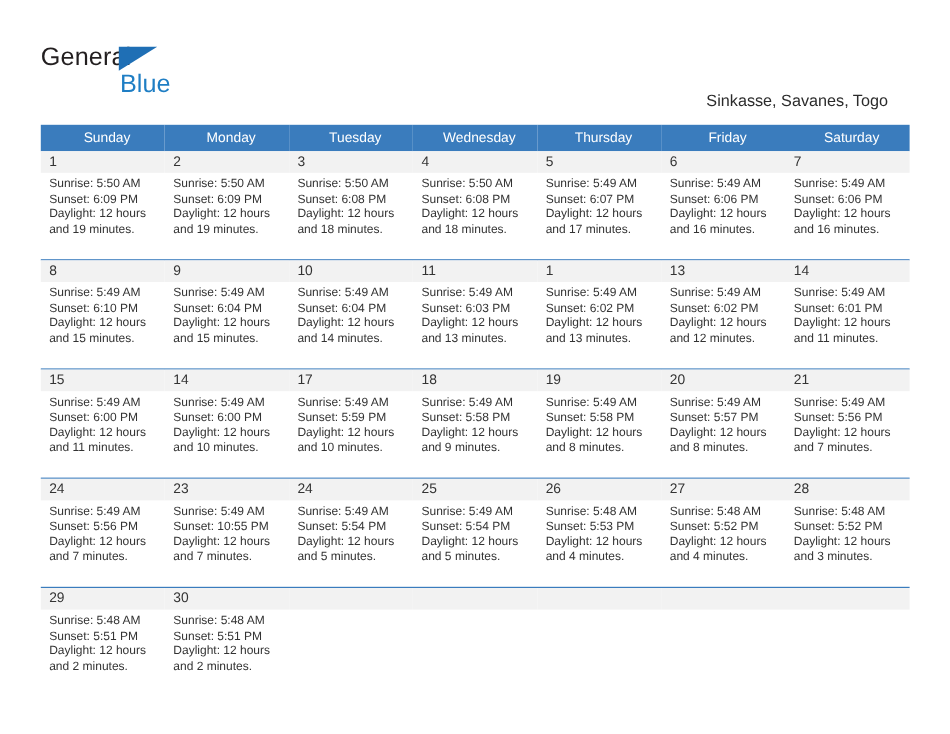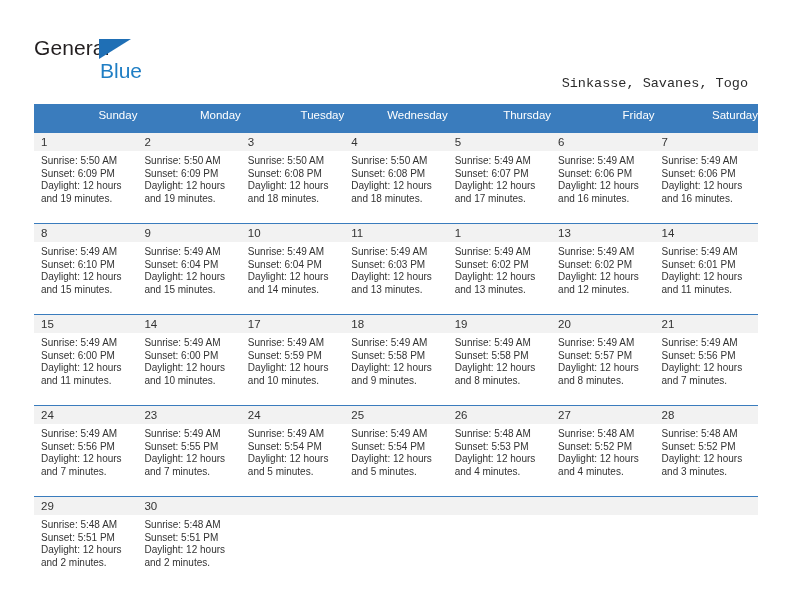--- a/index.html
+++ b/index.html
@@ -57,43 +57,42 @@
     right: 36px; top: 32px;
     font-size: 27px;
     color: #2b2b2b;
     font-weight: normal;
     text-align: right;
     white-space: nowrap;
     letter-spacing: 0.2px;
   }
   .subtitle {
     position: absolute;
-    right: 44px; top: 76px;
+    right: 52px; top: 76px;
     font-size: 13.5px;
     color: #2b2b2b;
     text-align: right;
     white-space: nowrap;
-    font-family: Liberation Mono, monospace;
   }
 
   
   .cal {
     position: absolute;
     left: 34px; top: 104px;
     width: 724px;
     border-collapse: collapse;
     table-layout: fixed;
   }
   .cal th {
     background: #3a7cbd;
     color: #ffffff;
     font-weight: normal;
     font-size: 11.5px;
-    text-align: right;
-    padding: 5px 0 12px 7px;
+    text-align: center;
+    padding: 5px 0 5px 7px;
     height: 21px;
     border: none;
   }
   .week-row > td {
     vertical-align: top;
     padding: 0;
     border: none;
     height: 90px;
   }
   .cellwrap {
@@ -421,21 +420,21 @@
                 <div>Daylight: 12 hours</div>
                 <div>and 7 minutes.</div>
               </div>
             </div>
           </td>
         <td>
             <div class="cellwrap">
               <div class="daynum">23</div>
               <div class="info">
                 <div>Sunrise: 5:49 AM</div>
-                <div>Sunset: 5:55 PM</div>
+                <div>Sunset: 10:55 PM</div>
                 <div>Daylight: 12 hours</div>
                 <div>and 7 minutes.</div>
               </div>
             </div>
           </td>
         <td>
             <div class="cellwrap">
               <div class="daynum">24</div>
               <div class="info">
                 <div>Sunrise: 5:49 AM</div>

